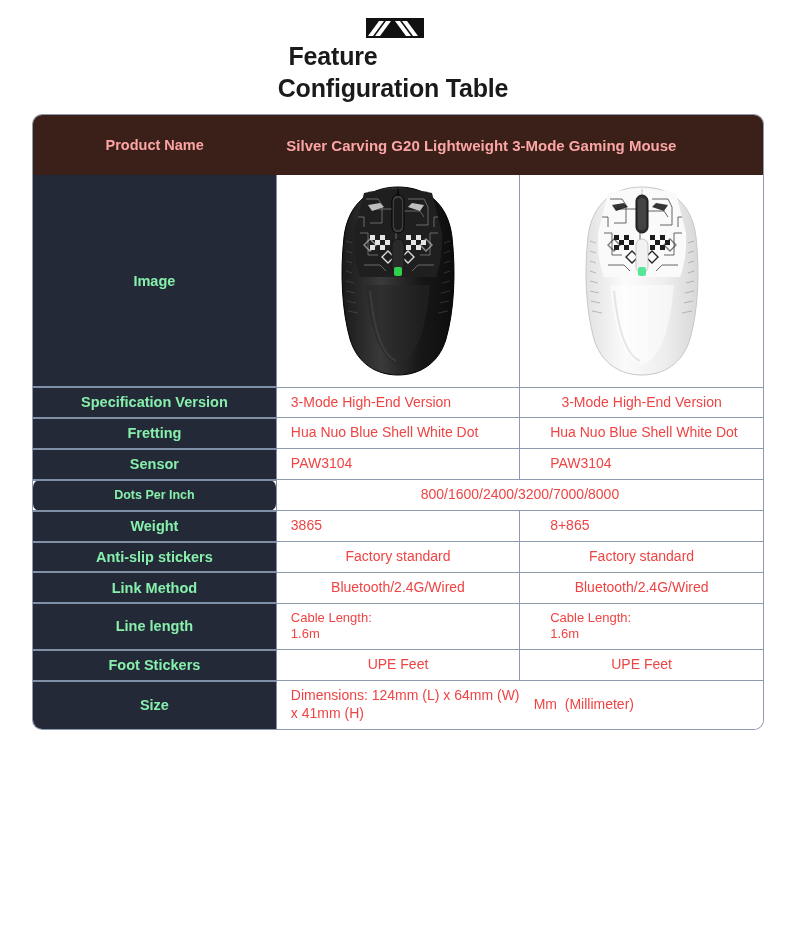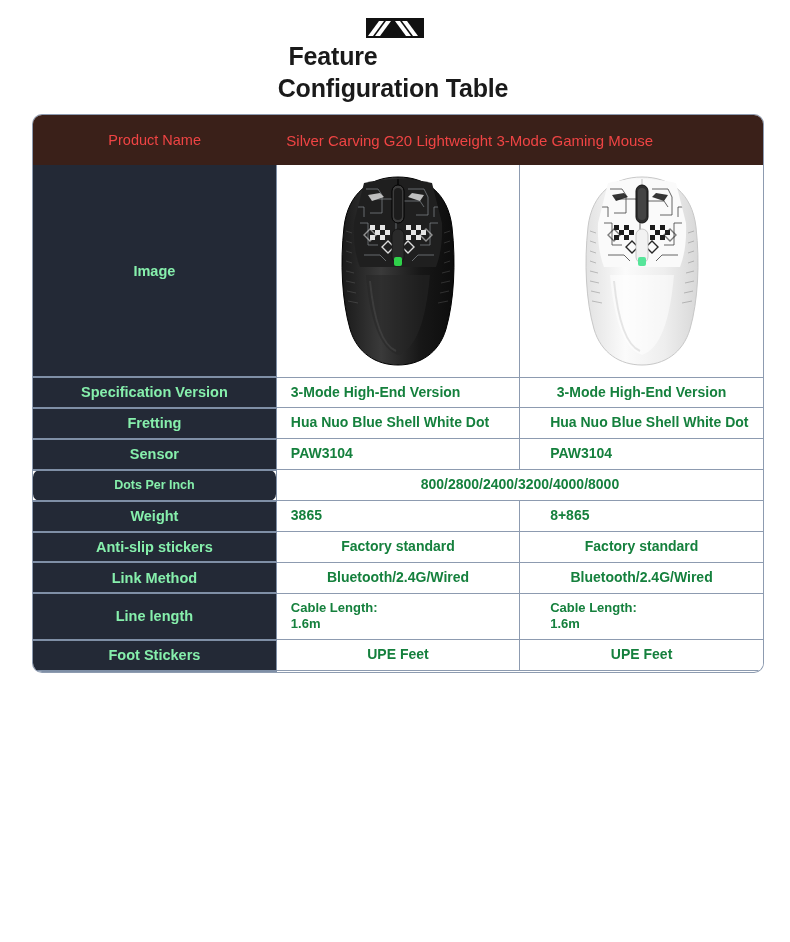--- a/index.html
+++ b/index.html
@@ -50,23 +50,23 @@
   table.spec {
     width: 730px;
     border-collapse: collapse;
     table-layout: fixed;
   }
   table.spec td { padding: 0; vertical-align: middle; }
 
   
   .hdr-cell {
     background: #3a2019;
-    height: 50px;
-    color: #ef4444;
-    font-weight: normal;
+    height: 60px;
+    color: #fca5a5;
+    font-weight: bold;
     font-size: 14.5px;
   }
   .hdr-label { text-align: center; }
   .hdr-value { text-align: left; padding-left: 10px !important; font-size: 15px; }
 
   
   .lbl {
     width: 192px;
     background: #232936;
     color: #86efac;
@@ -76,22 +76,22 @@
     border-bottom: 2px solid #7f8fa6;
     border-right: 1px solid #7f8fa6;
     padding: 4px 6px !important;
   }
   .lbl.small { font-size: 12.5px; border-radius: 7px; }
   .lbl.nobot { border-bottom: none; }
 
   
   .val {
     background: #ffffff;
-    color: #15803d;
-    font-weight: bold;
+    color: #ef4444;
+    font-weight: normal;
     font-size: 14px;
     border-bottom: 1px solid #8d9bb0;
     border-right: 1px solid #8d9bb0;
     padding: 6px 0 6px 14px !important;
     line-height: 1.28;
   }
   .val.last-col { border-right: none; }
   .val.center { text-align: center; padding-left: 0 !important; }
   .val.nobot { border-bottom: none; }
   .val.nodiv { border-right: none; }
@@ -313,21 +313,21 @@
       </tr>
 
       <tr>
         <td class="lbl">Sensor</td>
         <td class="val">PAW3104</td>
         <td class="val last-col pad-c2">PAW3104</td>
       </tr>
 
       <tr>
         <td class="lbl small">Dots Per Inch</td>
-        <td class="val last-col center" colspan="2">800/2800/2400/3200/4000/8000</td>
+        <td class="val last-col center" colspan="2">800/1600/2400/3200/7000/8000</td>
       </tr>
 
       <tr>
         <td class="lbl">Weight</td>
         <td class="val">3865</td>
         <td class="val last-col pad-c2">8+865</td>
       </tr>
 
 
       <tr>
@@ -354,18 +354,25 @@
           <span>1.6m</span>
         </td>
       </tr>
 
       <tr>
         <td class="lbl">Foot Stickers</td>
         <td class="val center">UPE Feet</td>
         <td class="val last-col center">UPE Feet</td>
       </tr>
 
+      <tr>
+        <td class="lbl nobot">Size</td>
+        <td class="val nobot nodiv">Dimensions: 124mm (L) x 64mm (W) x 41mm (H)</td>
+        <td class="val nobot last-col size-overflow">
+          <span>Mm</span>&nbsp;&nbsp;<span>(Millimeter)</span>
+        </td>
+      </tr>
 
     </tbody>
       </table>
   </div>
 
 </div>
 
 </body></html>

